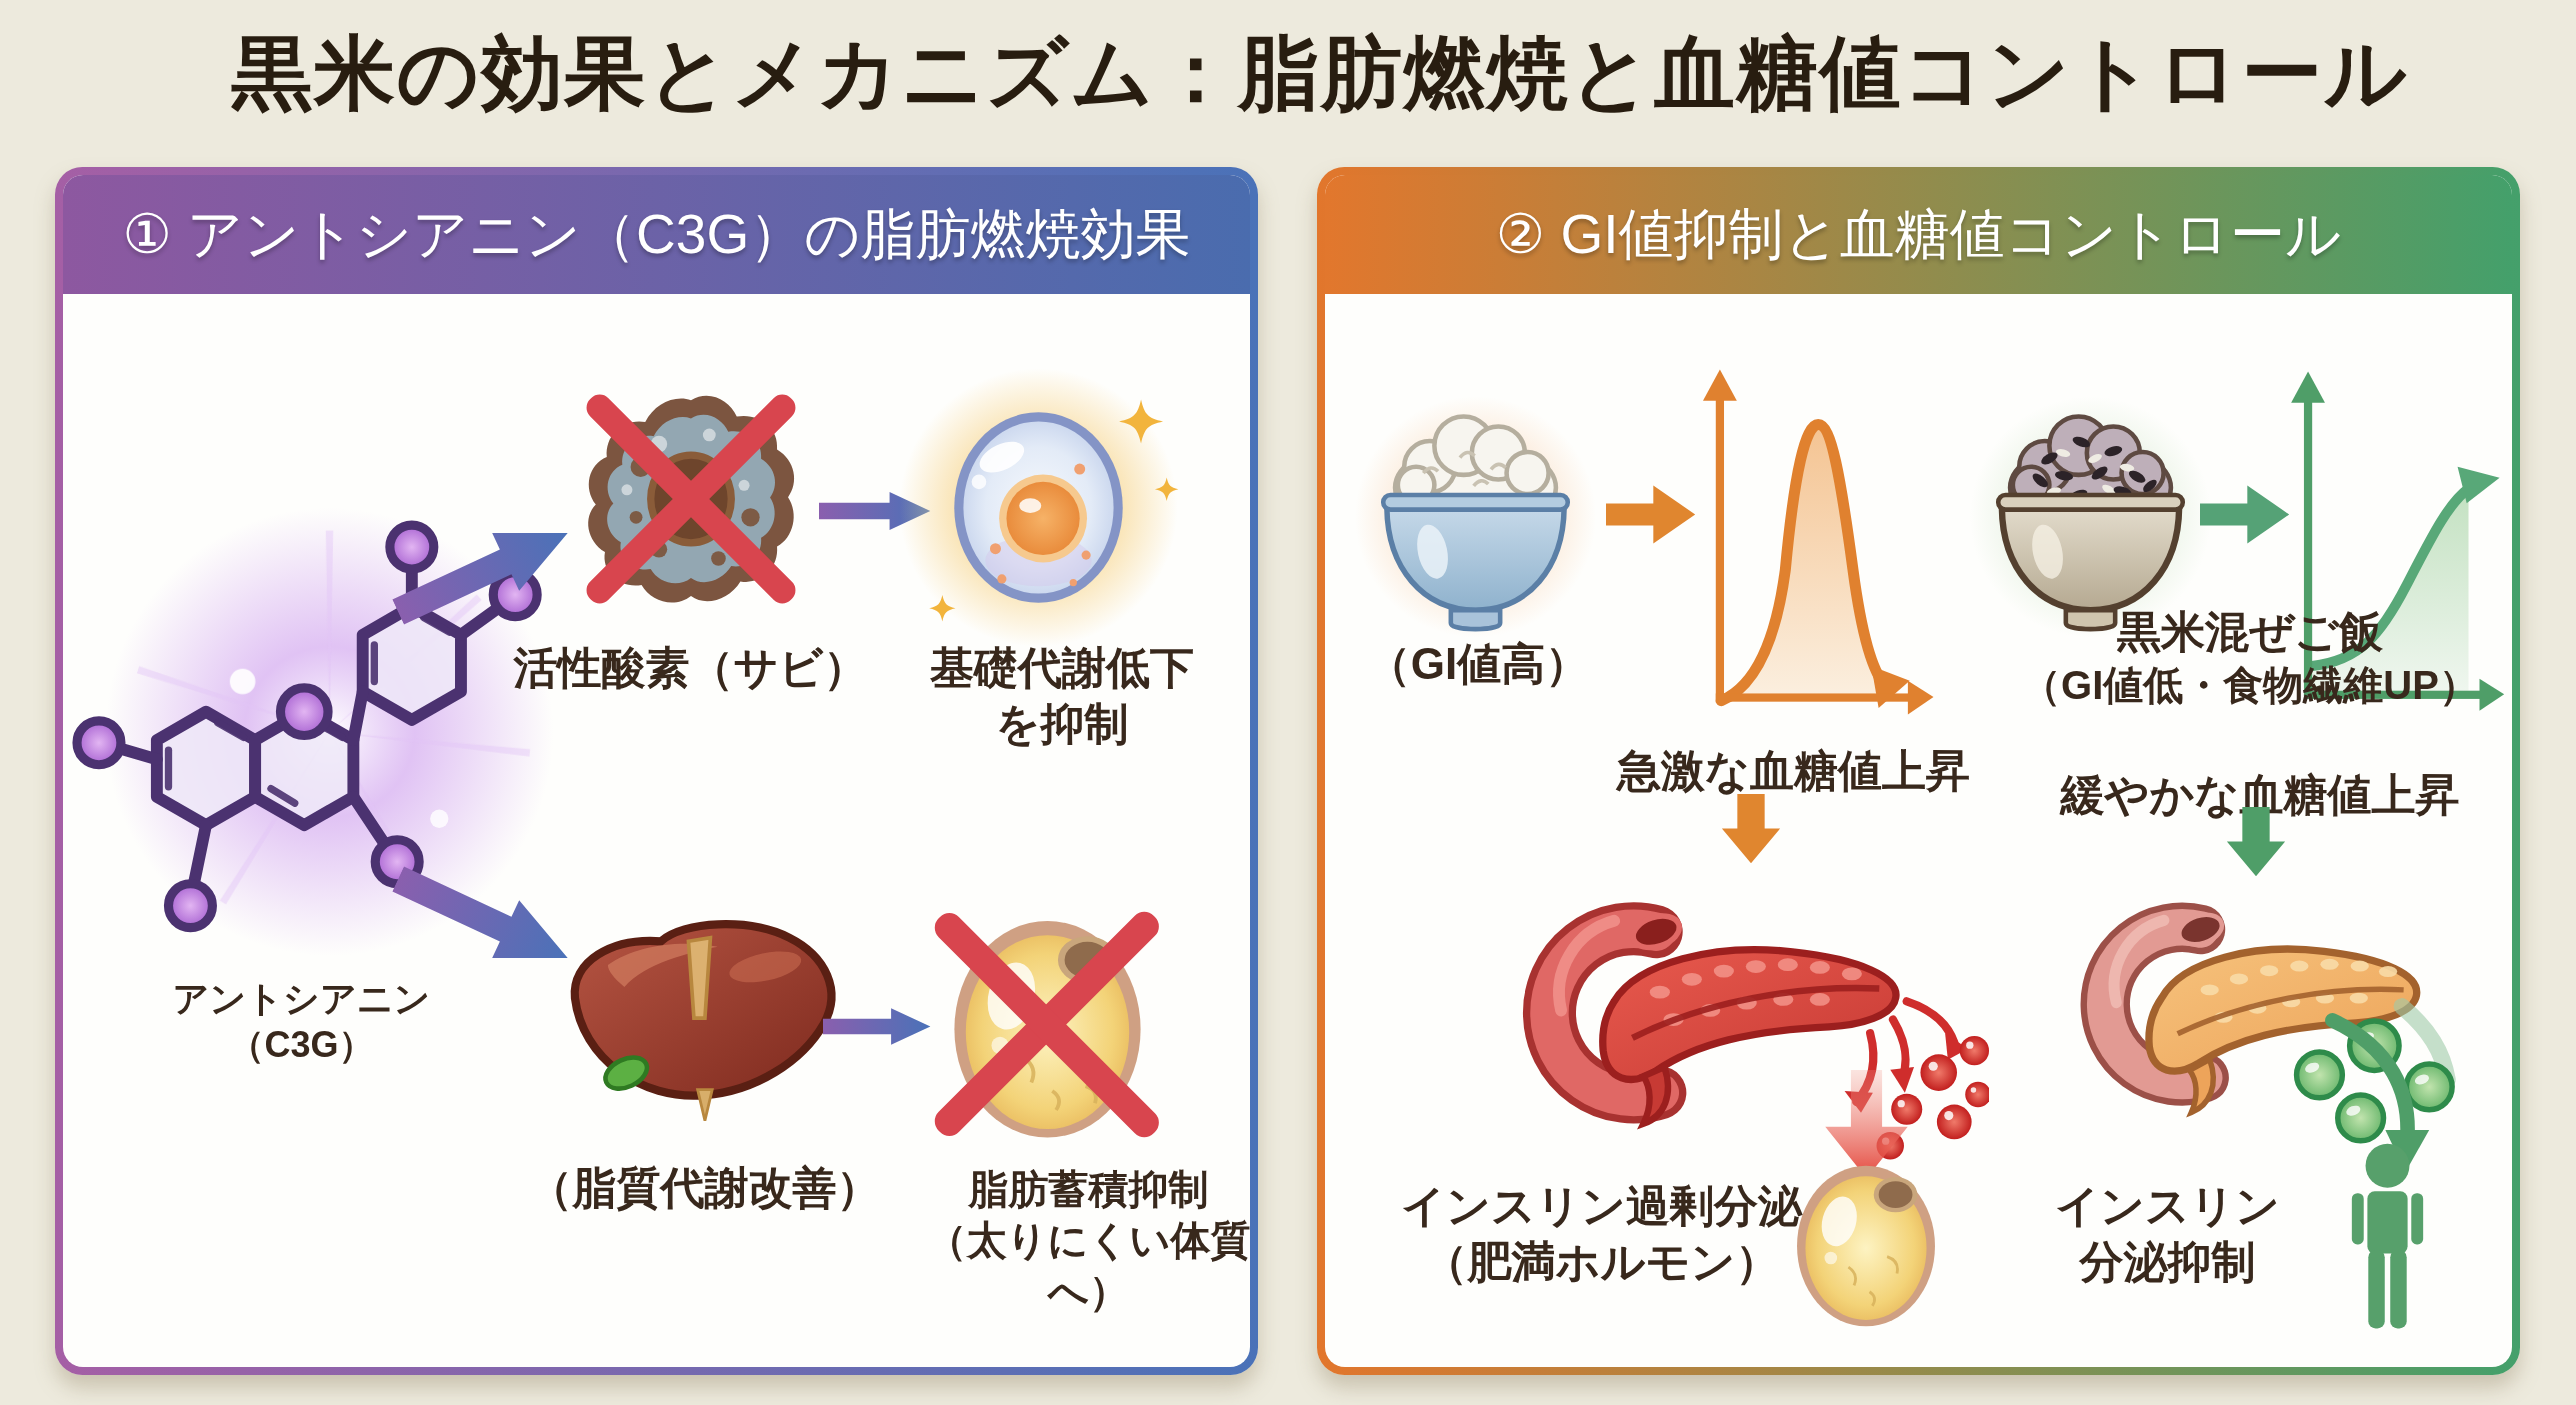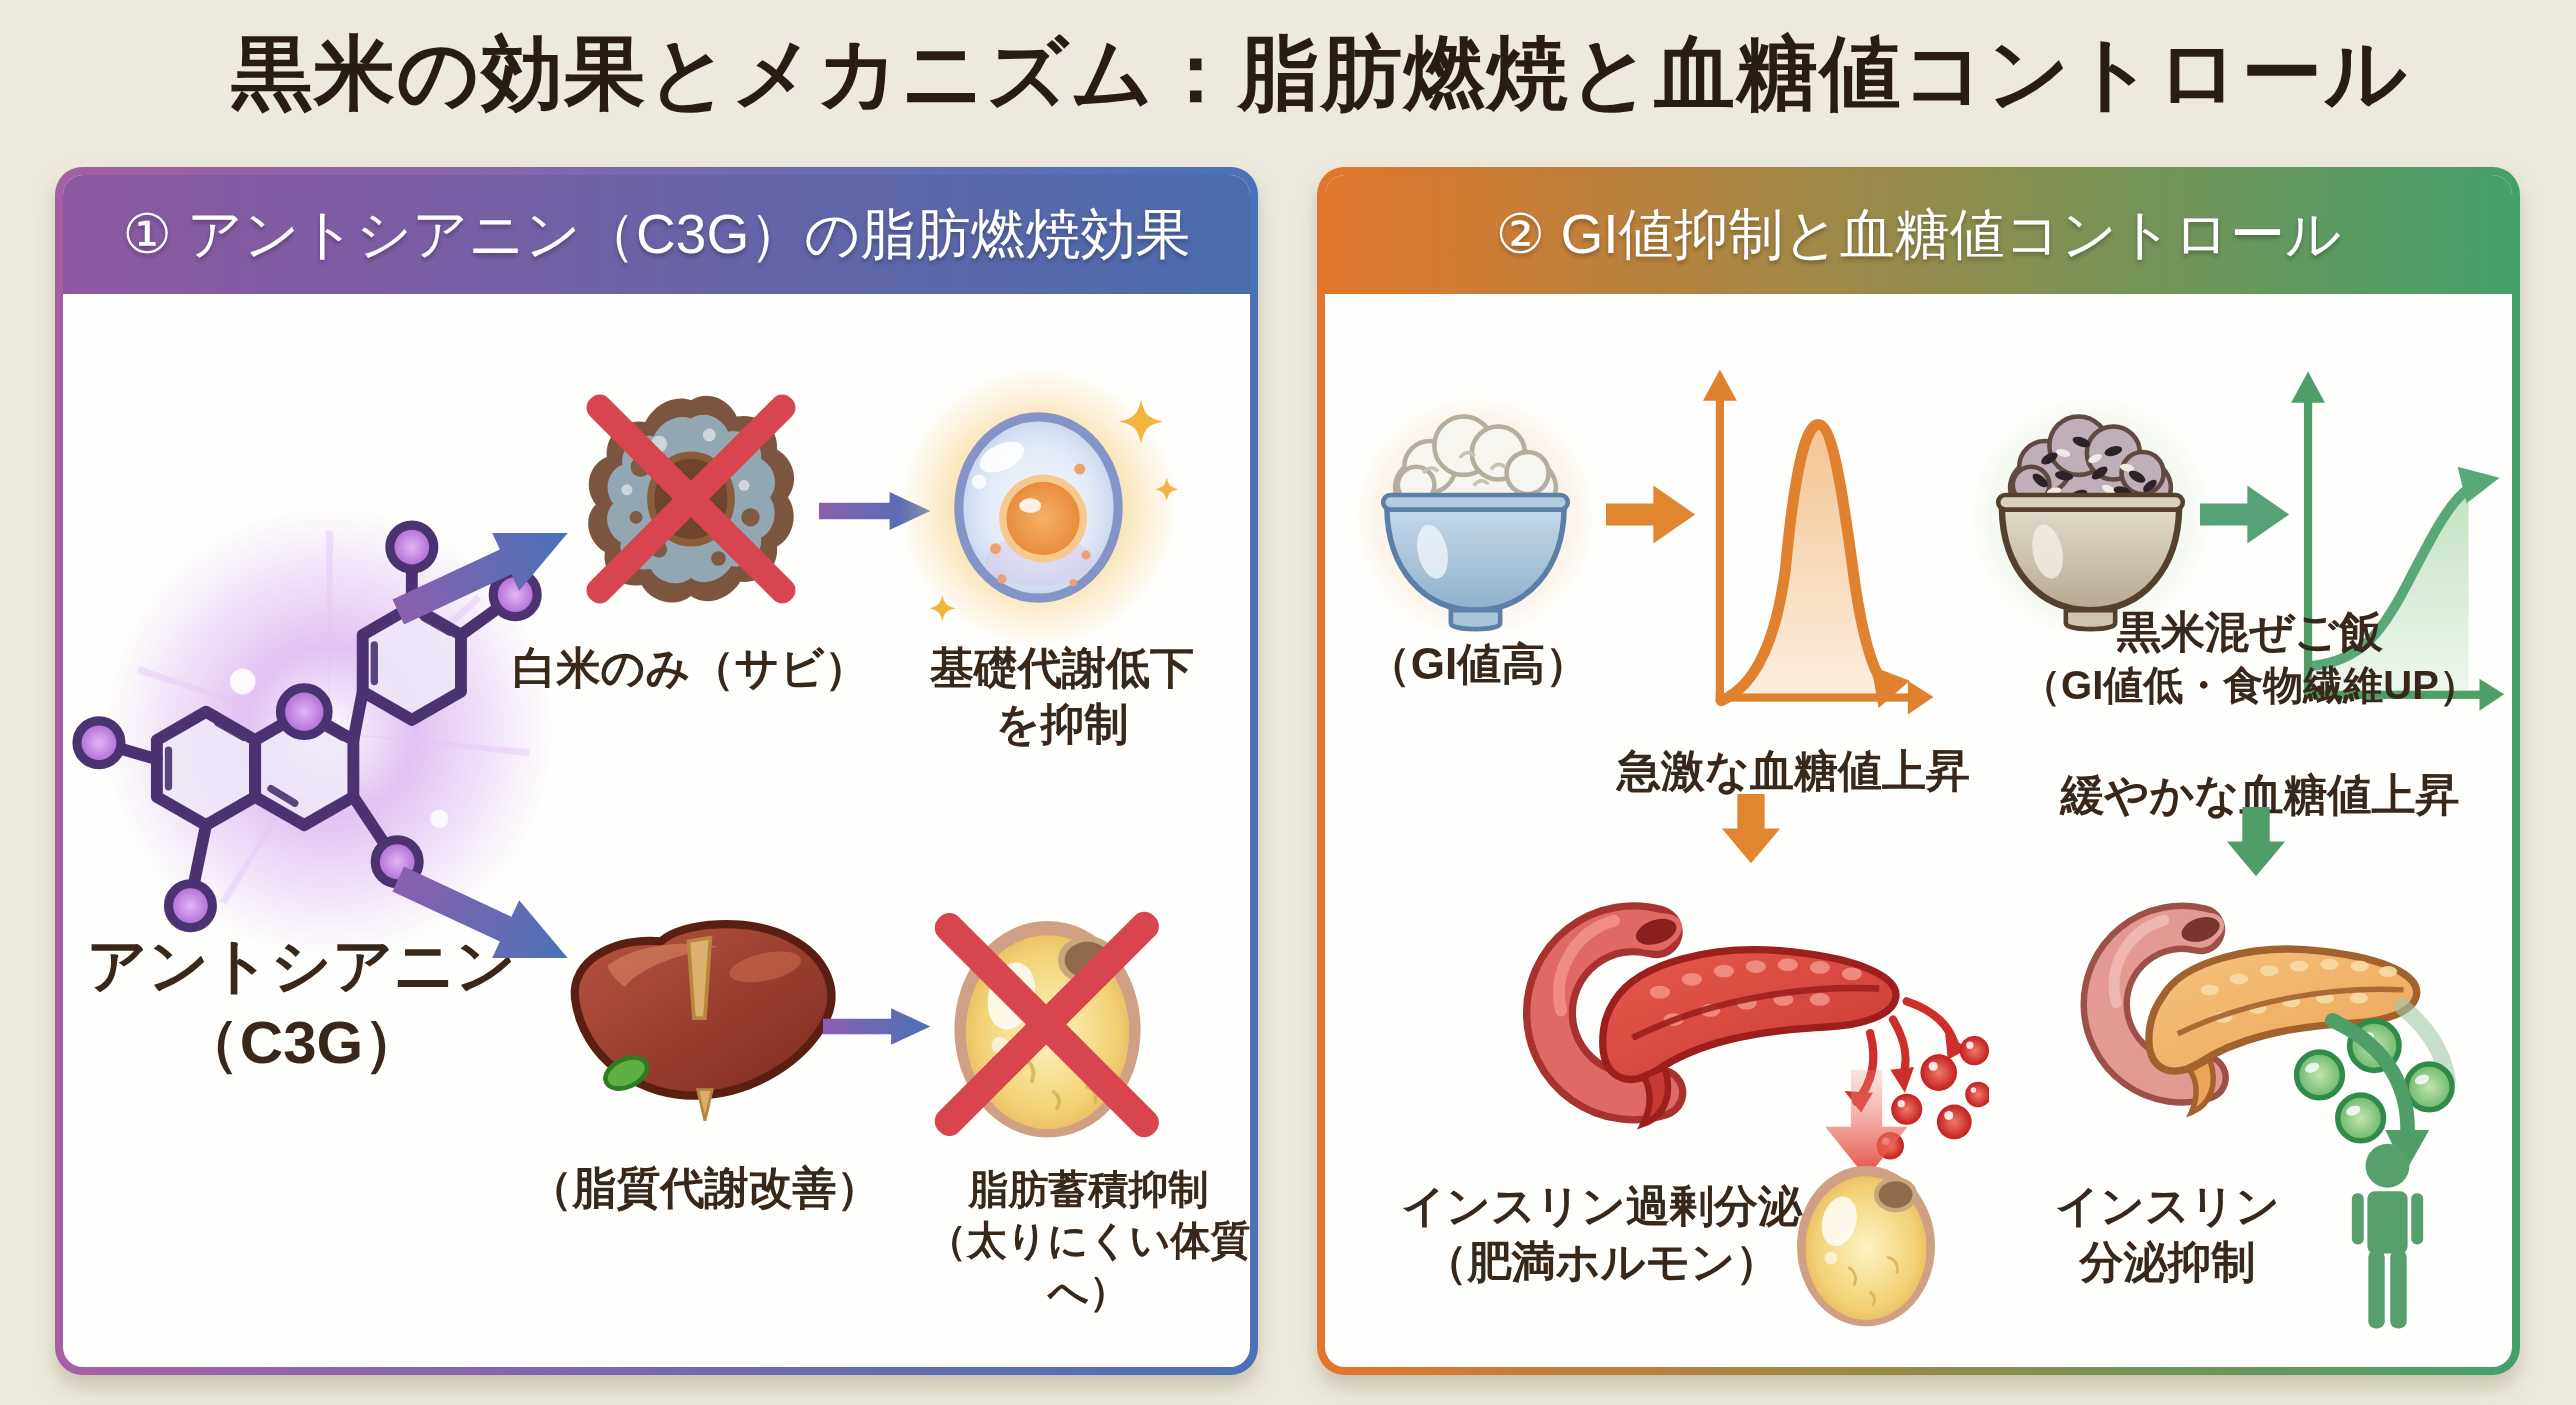--- a/index.html
+++ b/index.html
@@ -14,21 +14,21 @@
   .panel-right{left:1317px;top:167px;width:1203px;height:1208px;
          background:linear-gradient(90deg,#e2762c,#44a06b);}
   .panel-inner{position:relative;width:100%;height:100%;background:#fefefc;border-radius:20px;}
   .panel-header{position:absolute;top:0;left:0;right:0;height:119px;border-radius:20px 20px 0 0;
          display:flex;align-items:center;justify-content:center;color:#fff;
          font-size:55px;font-weight:400;text-shadow:0 2.7px 4.6px rgba(0,0,0,.28);}
   .ph-left{background:linear-gradient(90deg,#8d58a0,#4a6cae);}
   .ph-right{background:linear-gradient(90deg,#e2772d,#44a06b);}
   .label{position:absolute;text-align:center;font-weight:800;color:#38281c;line-height:1.28;}
   .label span{display:block;}
-  .f48{font-size:44px;} .f52{font-size:60px;} .f44{font-size:40px;text-align:center;}
+  .f48{font-size:44px;} .f52{font-size:36px;margin-top:48px;} .f44{font-size:40px;text-align:center;}
   .abs{position:absolute;}
 </style>
 </head>
 <body>
 
 <div id="stage">
 
   <div class="title">黒米の効果とメカニズム：脂肪燃焼と血糖値コントロール</div>
 
   <div class="panel panel-left">
@@ -143,21 +143,21 @@
         <circle cx="188" cy="115" r="6"></circle>
         <circle cx="60" cy="120" r="6"></circle>
     </g>
     <g fill="#d8454e">
       <rect x="116" y="-25" width="28" height="310" rx="13" transform="rotate(45 130 130)"></rect>
       <rect x="116" y="-25" width="28" height="310" rx="13" transform="rotate(-45 130 130)"></rect>
     </g>
   </svg>
 
   <div class="label f48" style="left:489px;top:640px;width:403px">
-    <span>白米のみ（サビ）</span>
+    <span>活性酸素（サビ）</span>
   </div>
 
   <svg class="abs" style="left:819px;top:476px" width="114" height="70" viewBox="0 0 210 80">
     <defs>
         <linearGradient id="pb3" x1="0" y1="0" x2="1" y2="0">
       <stop offset="0" stop-color="#8a5fae"></stop>
           <stop offset="1" stop-color="#4a72b8"></stop>
         </linearGradient>
       </defs>
     <polygon points="0,25 130,25 130,5 205,40 130,75 130,55 0,55" fill="url(#pb3)"></polygon>

